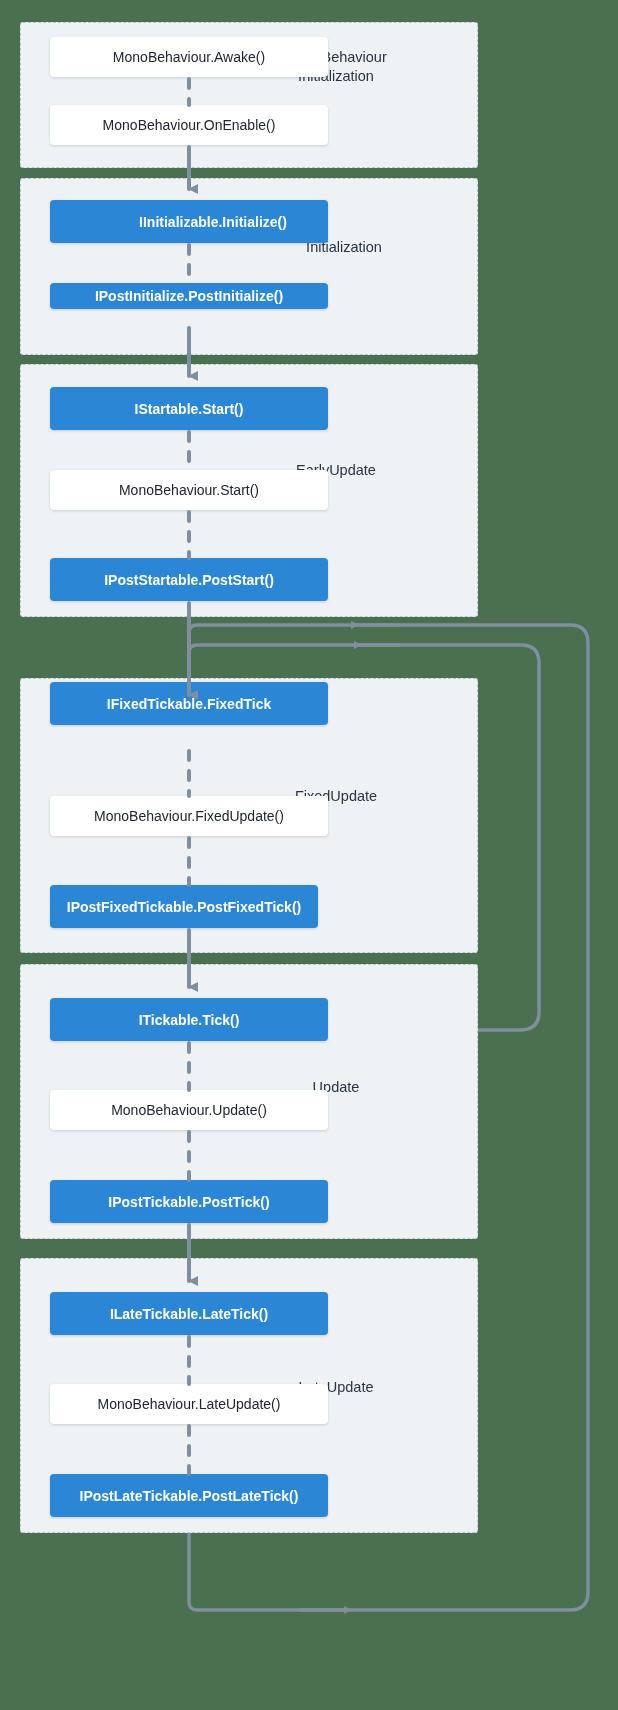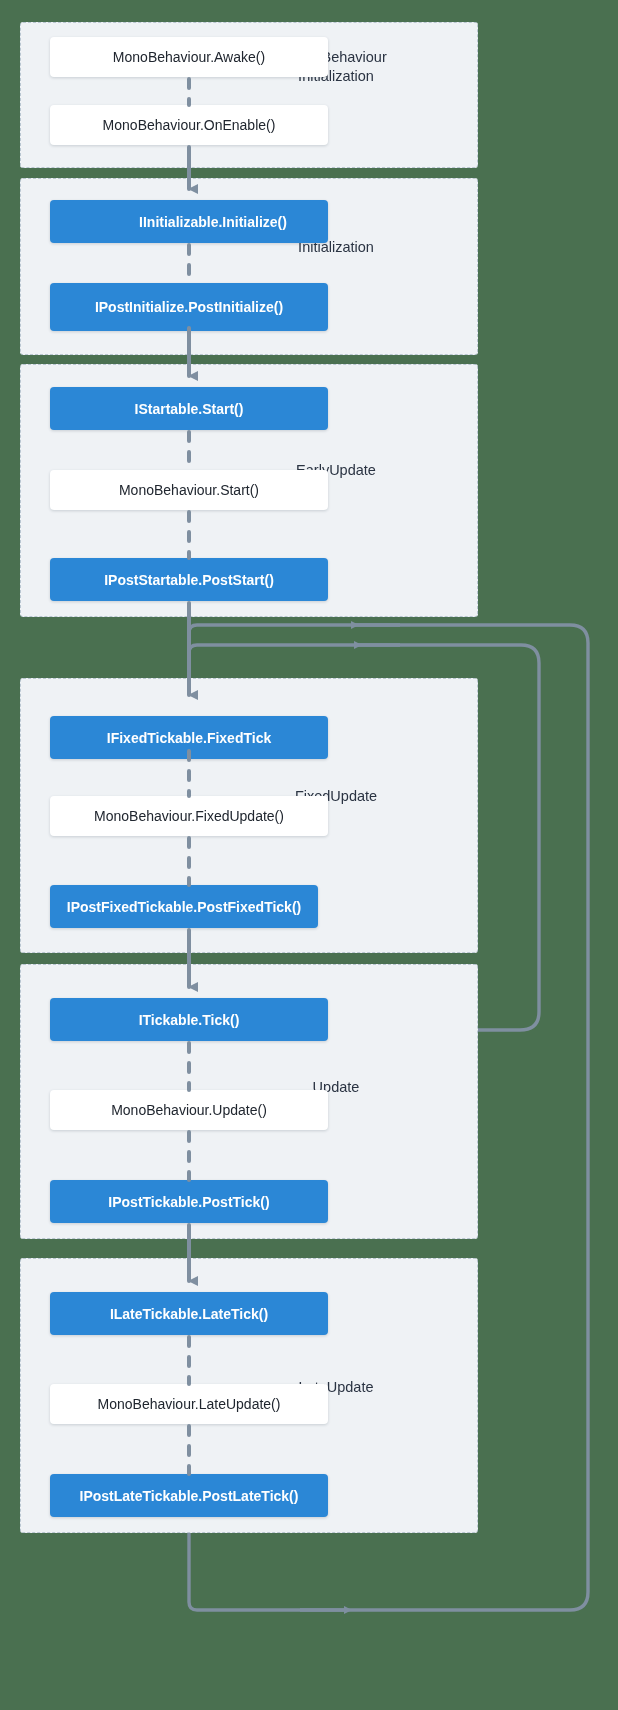--- a/index.html
+++ b/index.html
@@ -115,41 +115,41 @@
       <div class="group" style="left: 20px; top: 22px; width: 458px; height: 146px;"></div>
       <div class="group-label" style="left: 266px; top: 48px; width: 140px;">MonoBehaviour
 Initialization</div>
       <div class="node mono" style="left: 50px; top: 37px; width: 278px; height: 40px;">
         <span>MonoBehaviour.Awake()</span>
       </div>
       <div class="node mono" style="left: 50px; top: 105px; width: 278px; height: 40px;">
         <span>MonoBehaviour.OnEnable()</span>
       </div>
       <div class="group" style="left: 20px; top: 178px; width: 458px; height: 177px;"></div>
-      <div class="group-label" style="left: 266px; top: 238px; width: 140px;">Initialization</div>
+      <div class="group-label" style="left: 274px; top: 238px; width: 140px;">Initialization</div>
       <div class="node inject" style="left: 50px; top: 200px; width: 278px; height: 43px; padding-left: 48px;">
         <span>IInitializable.Initialize()</span>
       </div>
-      <div class="node inject" style="left: 50px; top: 283px; width: 278px; height: 48px; text-align: right;">
+      <div class="node inject" style="left: 50px; top: 283px; width: 278px; height: 26px; text-align: right;">
         <span>IPostInitialize.PostInitialize()</span>
       </div>
       <div class="group" style="left: 20px; top: 364px; width: 458px; height: 253px;"></div>
       <div class="group-label" style="left: 266px; top: 461px; width: 140px;">EarlyUpdate</div>
       <div class="node inject" style="left: 50px; top: 387px; width: 278px; height: 43px;">
         <span>IStartable.Start()</span>
       </div>
       <div class="node mono" style="left: 50px; top: 470px; width: 278px; height: 40px; text-align: center;">
         <span>MonoBehaviour.Start()</span>
       </div>
       <div class="node inject" style="left: 50px; top: 558px; width: 278px; height: 43px;">
         <span>IPostStartable.PostStart()</span>
       </div>
       <div class="group" style="left: 20px; top: 678px; width: 458px; height: 275px;"></div>
       <div class="group-label" style="left: 266px; top: 787px; width: 140px;">FixedUpdate</div>
-      <div class="node inject" style="left: 50px; top: 716px; width: 278px; height: 43px;">
+      <div class="node inject" style="left: 50px; top: 682px; width: 278px; height: 43px;">
         <span>IFixedTickable.FixedTick</span>
       </div>
       <div class="node mono" style="left: 50px; top: 796px; width: 278px; height: 40px;">
         <span>MonoBehaviour.FixedUpdate()</span>
       </div>
       <div class="node inject" style="left: 50px; top: 885px; width: 268px; height: 43px;">
         <span>IPostFixedTickable.PostFixedTick()</span>
       </div>
       <div class="group" style="left: 20px; top: 964px; width: 458px; height: 275px;"></div>
       <div class="group-label" style="left: 266px; top: 1078px; width: 140px;">Update</div>

